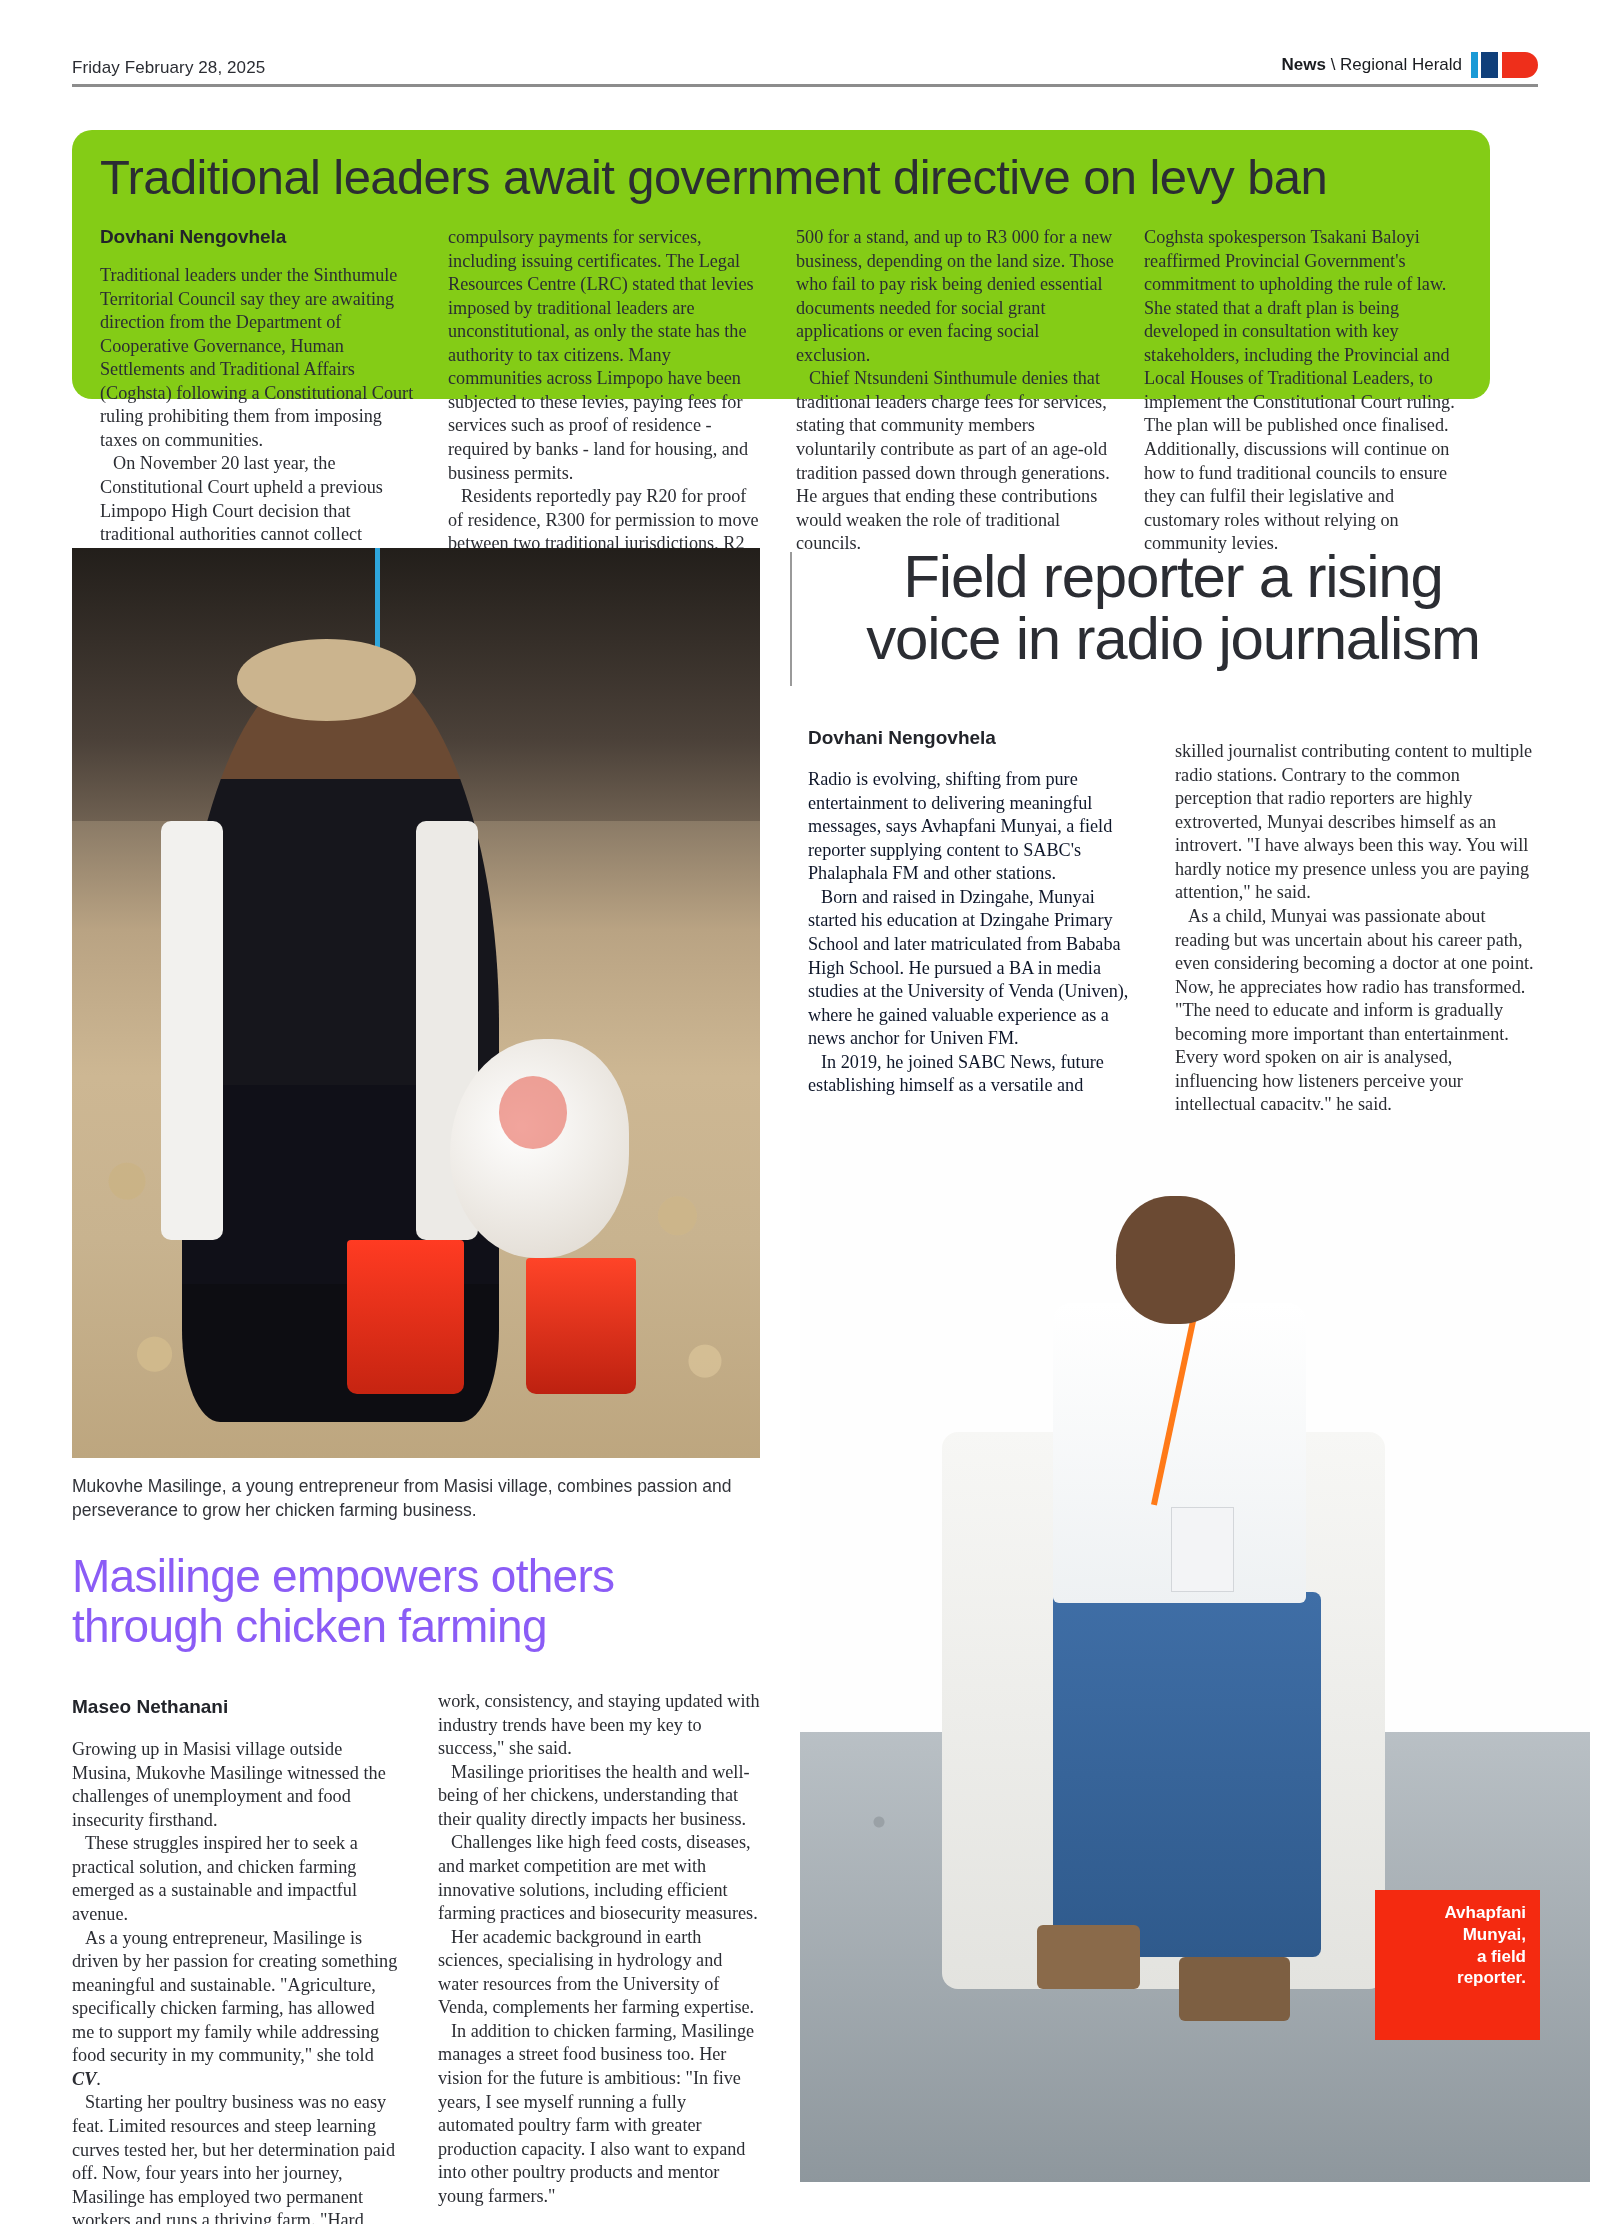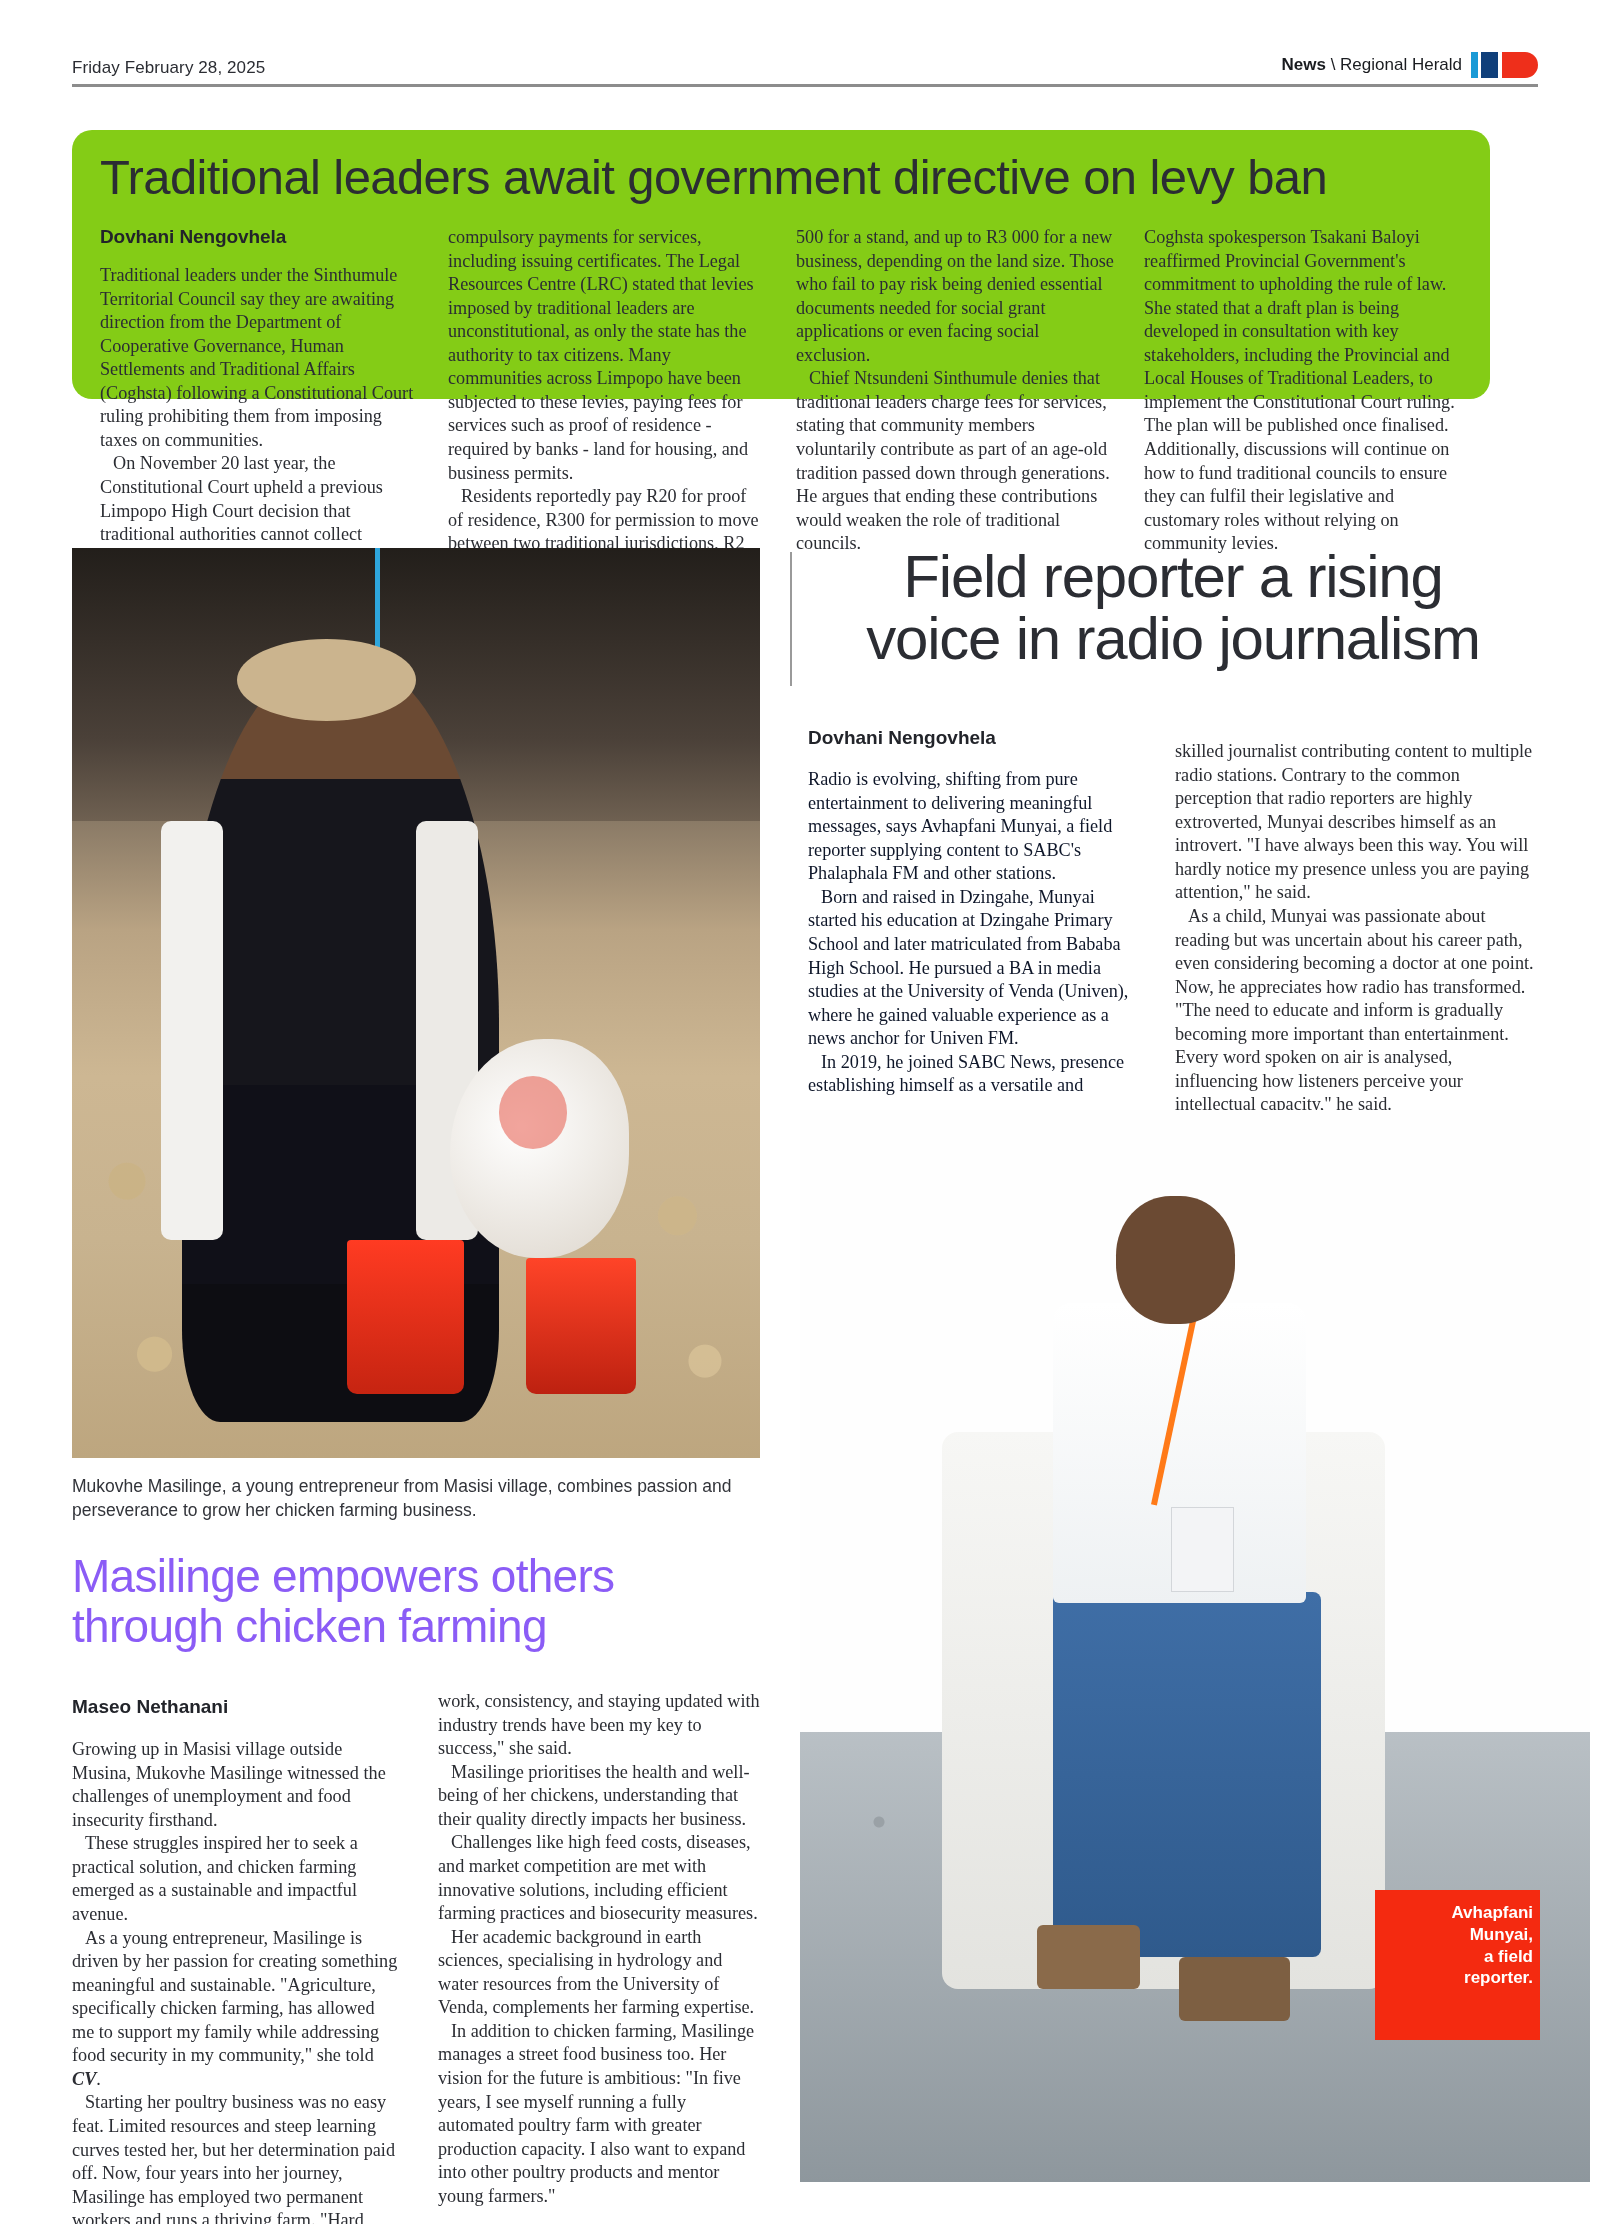--- a/index.html
+++ b/index.html
@@ -125,21 +125,21 @@
   .photo2 {
     position:absolute; left:800px; top:1110px; width:790px; height:1072px;
     overflow:hidden;
   }
   .redcap {
     position:absolute; left:1375px; top:1890px; width:165px; height:150px;
     background:#f42a10;
     font-family:"Liberation Sans", sans-serif;
     font-weight:bold; font-size:17px; line-height:1.28; color:#ffffff;
     text-align:right;
-    padding:12px 7px 0 8px;
+    padding:12px 14px 0 8px;
     z-index:5;
   }
 
   
   .a3-hed {
     position:absolute; left:72px; top:1552px; width:620px;
     font-family:"Liberation Sans", sans-serif;
     font-size:46px; line-height:1.08; color:#8b5cf6;
     letter-spacing:-.7px;
   }
@@ -340,21 +340,21 @@
 
 <div class="a2-divider"></div>
 <div class="a2-hed">
   <div>Field reporter a rising</div>
   <div>voice in radio journalism</div>
 </div>
 <div class="a2-byline">Dovhani Nengovhela</div>
 <div class="a2-colA">
   <p>Radio is evolving, shifting from pure entertainment to delivering meaningful messages, says Avhapfani Munyai, a field reporter supplying content to SABC's Phalaphala FM and other stations.</p>
   <p>Born and raised in Dzingahe, Munyai started his education at Dzingahe Primary School and later matriculated from Bababa High School. He pursued a BA in media studies at the University of Venda (Univen), where he gained valuable experience as a news anchor for Univen FM.</p>
-  <p>In 2019, he joined SABC News, presence establishing himself as a versatile and</p>
+  <p>In 2019, he joined SABC News, future establishing himself as a versatile and</p>
 </div>
 <div class="a2-colB">
   <p>skilled journalist contributing content to multiple radio stations. Contrary to the common perception that radio reporters are highly extroverted, Munyai describes himself as an introvert. "I have always been this way. You will hardly notice my presence unless you are paying attention," he said.</p>
   <p>As a child, Munyai was passionate about reading but was uncertain about his career path, even considering becoming a doctor at one point. Now, he appreciates how radio has transformed. "The need to educate and inform is gradually becoming more important than entertainment. Every word spoken on air is analysed, influencing how listeners perceive your intellectual capacity," he said.</p>
   <p>For aspiring journalists, Munyai advises developing a passion for reading immediately. "Reporters must know a bit about everything. Don't be selective about what you read." He warned about the lasting impact of social media, reminding young journalists that past posts can resurface and be used against them.</p>
 </div>
 <div class="a2-wrap">Breaking into the industry requires more than talent - it demands a tertiary qualification in media. "You need to be a people's person, capable of communicating your thoughts, ideas, and information clearly in both writing and speech. Follow those already in the industry and conduct research to learn more," he advised.</div>
 
 <div class="photo2">
   <div class="ph2-bg"></div>

